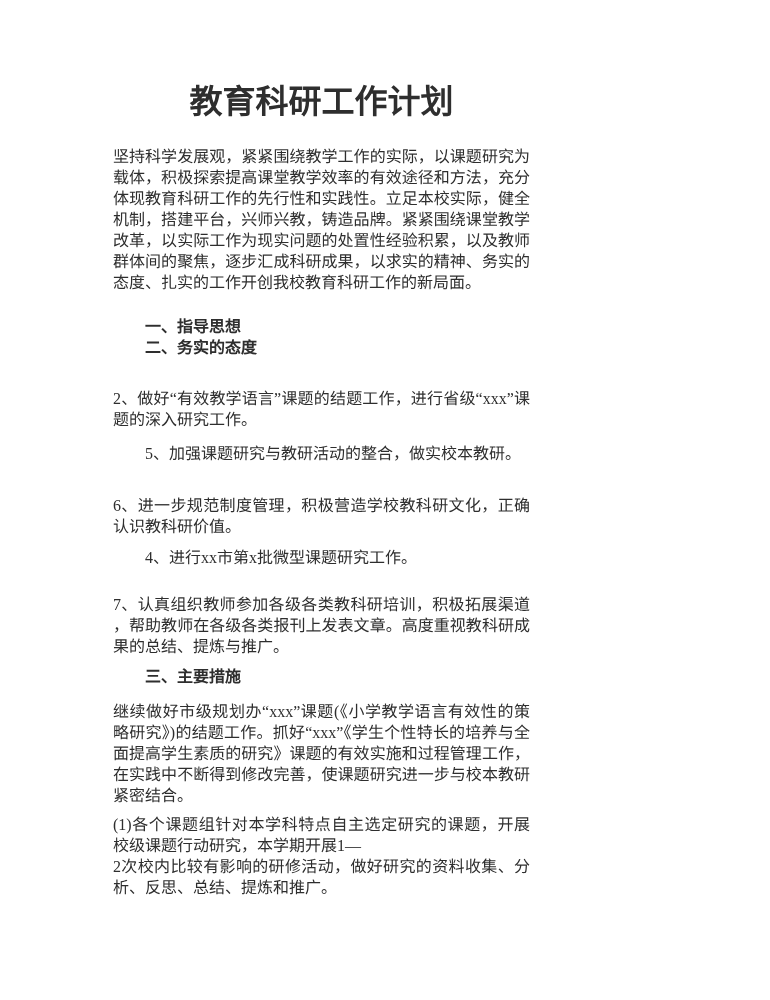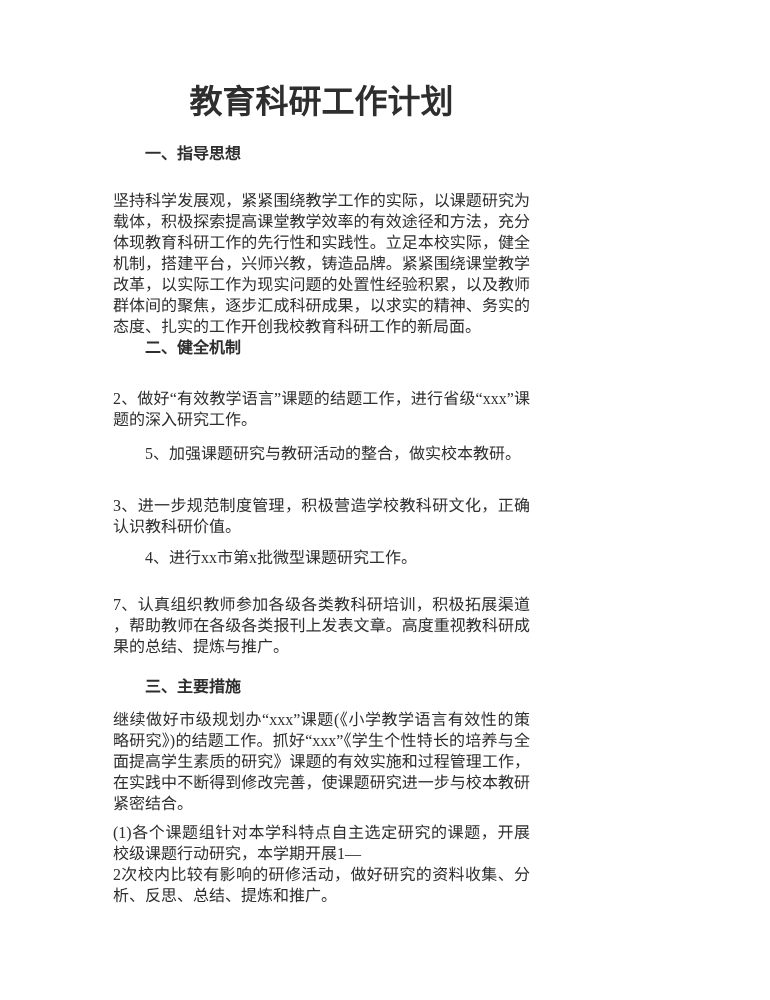--- a/index.html
+++ b/index.html
@@ -45,43 +45,43 @@
   }
   
   .b0  { margin-top: 23px; }
   .b1  { margin-top: 26px; }
   .b2  { margin-top: 0px;  }
   .b3  { margin-top: 30px; }
   .b4  { margin-top: 13px; }
   .b5  { margin-top: 31px; }
   .b6  { margin-top: 10px; }
   .b7  { margin-top: 26px; }
-  .b8  { margin-top: 19px; }
+  .b8  { margin-top: 11px; font-family: Liberation Mono, monospace; }
   .b9  { margin-top: 15px; }
   .b10 { margin-top: 12px; }
   .b11 { margin-top: 8px; }
 </style>
 </head>
 <body>
 
 <div class="page">
 
   <h1 class="doc-title">教育科研工作计划</h1>
 
+  <p class="blk b1">坚持科学发展观，紧紧围绕教学工作的实际，以课题研究为载体，积极探索提高课堂教学效率的有效途径和方法，充分体现教育科研工作的先行性和实践性。立足本校实际，健全机制，搭建平台，兴师兴教，铸造品牌。紧紧围绕课堂教学改革，以实际工作为现实问题的处置性经验积累，以及教师群体间的聚焦，逐步汇成科研成果，以求实的精神、务实的态度、扎实的工作开创我校教育科研工作的新局面。</p>
+
   <p class="blk heading b0">一、指导思想</p>
 
-  <p class="blk b1">坚持科学发展观，紧紧围绕教学工作的实际，以课题研究为载体，积极探索提高课堂教学效率的有效途径和方法，充分体现教育科研工作的先行性和实践性。立足本校实际，健全机制，搭建平台，兴师兴教，铸造品牌。紧紧围绕课堂教学改革，以实际工作为现实问题的处置性经验积累，以及教师群体间的聚焦，逐步汇成科研成果，以求实的精神、务实的态度、扎实的工作开创我校教育科研工作的新局面。</p>
-
-  <p class="blk heading b2">二、健全机制</p>
+  <p class="blk heading b2">二、务实的态度</p>
 
   <p class="blk b3">2、做好“有效教学语言”课题的结题工作，进行省级“xxx”课题的深入研究工作。</p>
 
   <p class="blk indent b4">5、加强课题研究与教研活动的整合，做实校本教研。</p>
 
-  <p class="blk b5">3、进一步规范制度管理，积极营造学校教科研文化，正确认识教科研价值。</p>
+  <p class="blk b5">6、进一步规范制度管理，积极营造学校教科研文化，正确认识教科研价值。</p>
 
   <p class="blk indent b6">4、进行xx市第x批微型课题研究工作。</p>
 
   <p class="blk b7">7、认真组织教师参加各级各类教科研培训，积极拓展渠道，帮助教师在各级各类报刊上发表文章。高度重视教科研成果的总结、提炼与推广。</p>
 
   <p class="blk heading b8">三、主要措施</p>
 
 
   <p class="blk b10">继续做好市级规划办“xxx”课题(《小学教学语言有效性的策略研究》)的结题工作。抓好“xxx”《学生个性特长的培养与全面提高学生素质的研究》课题的有效实施和过程管理工作，在实践中不断得到修改完善，使课题研究进一步与校本教研紧密结合。</p>
 

